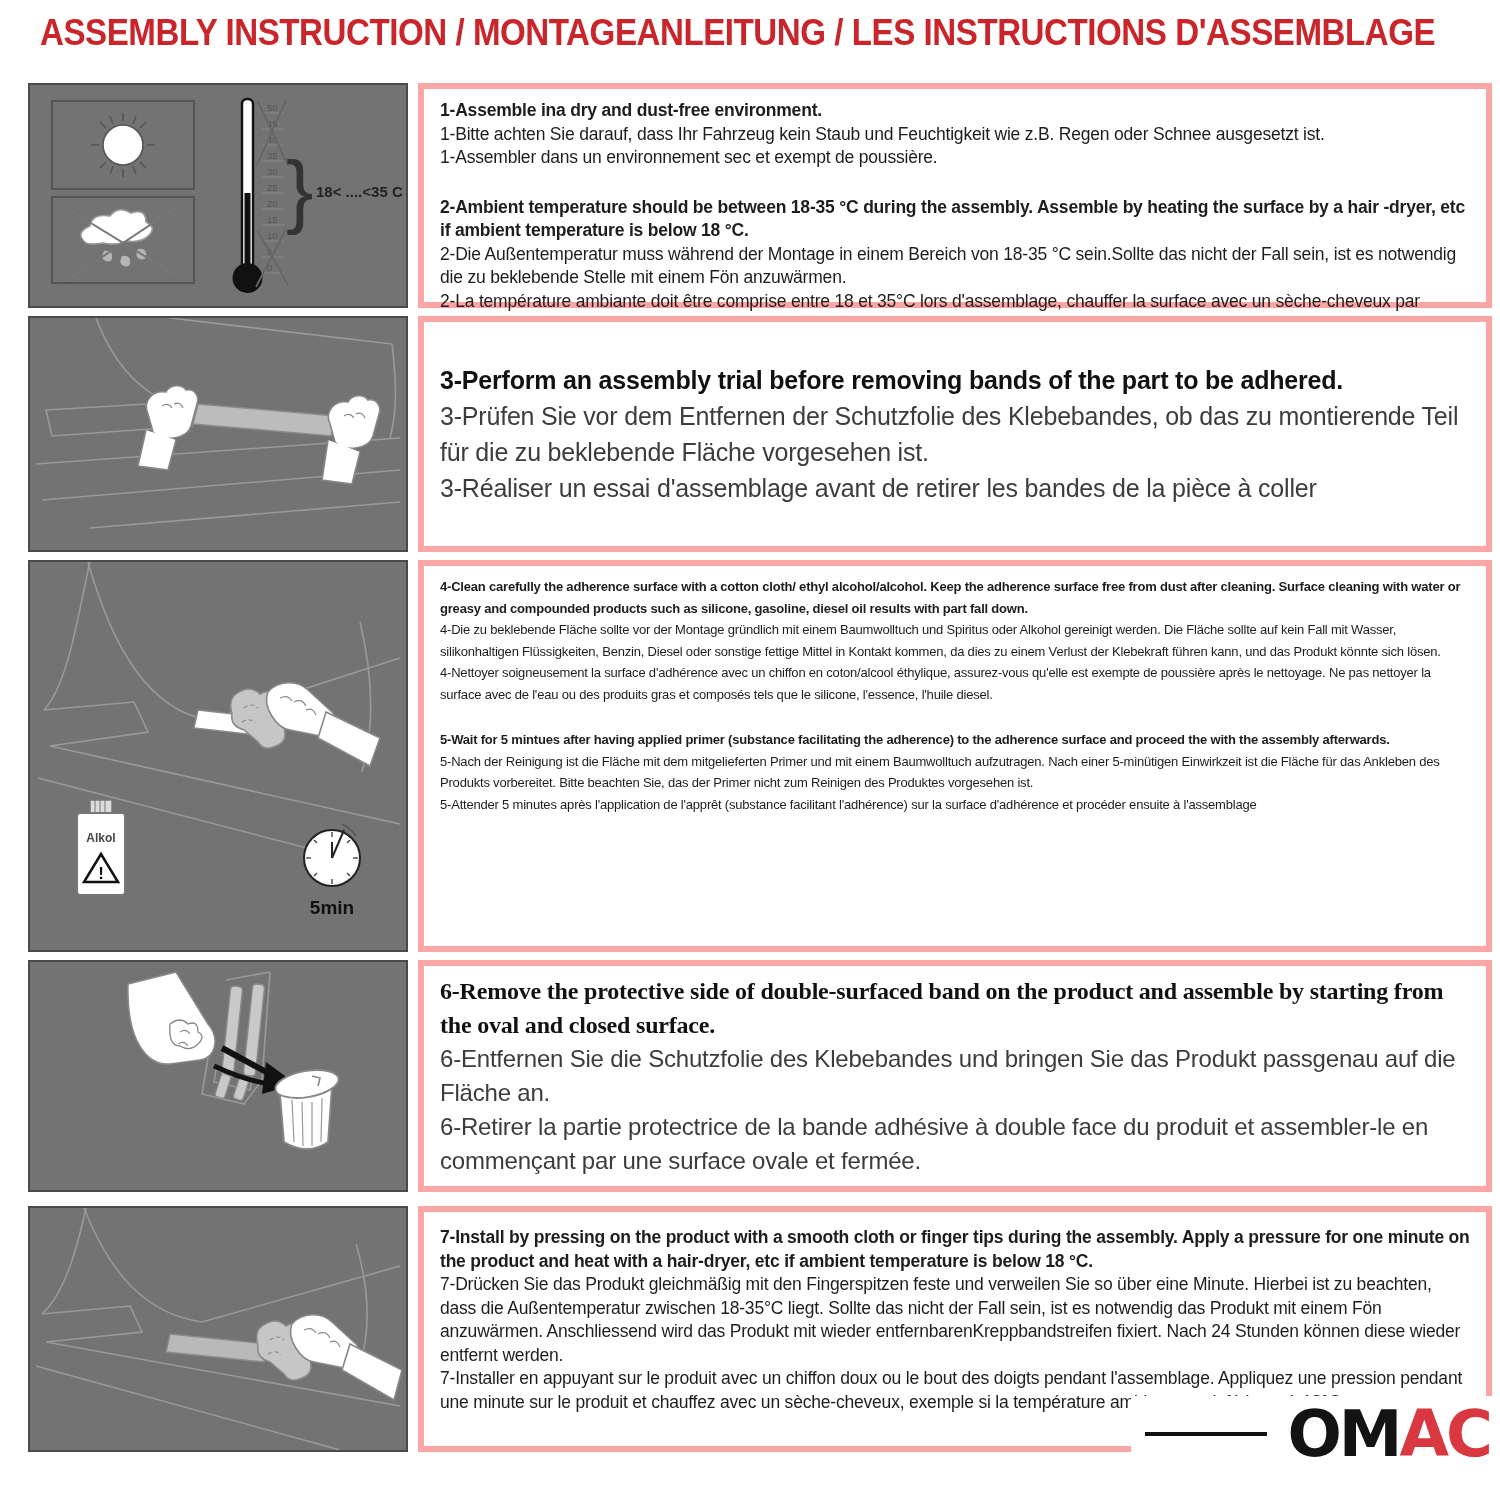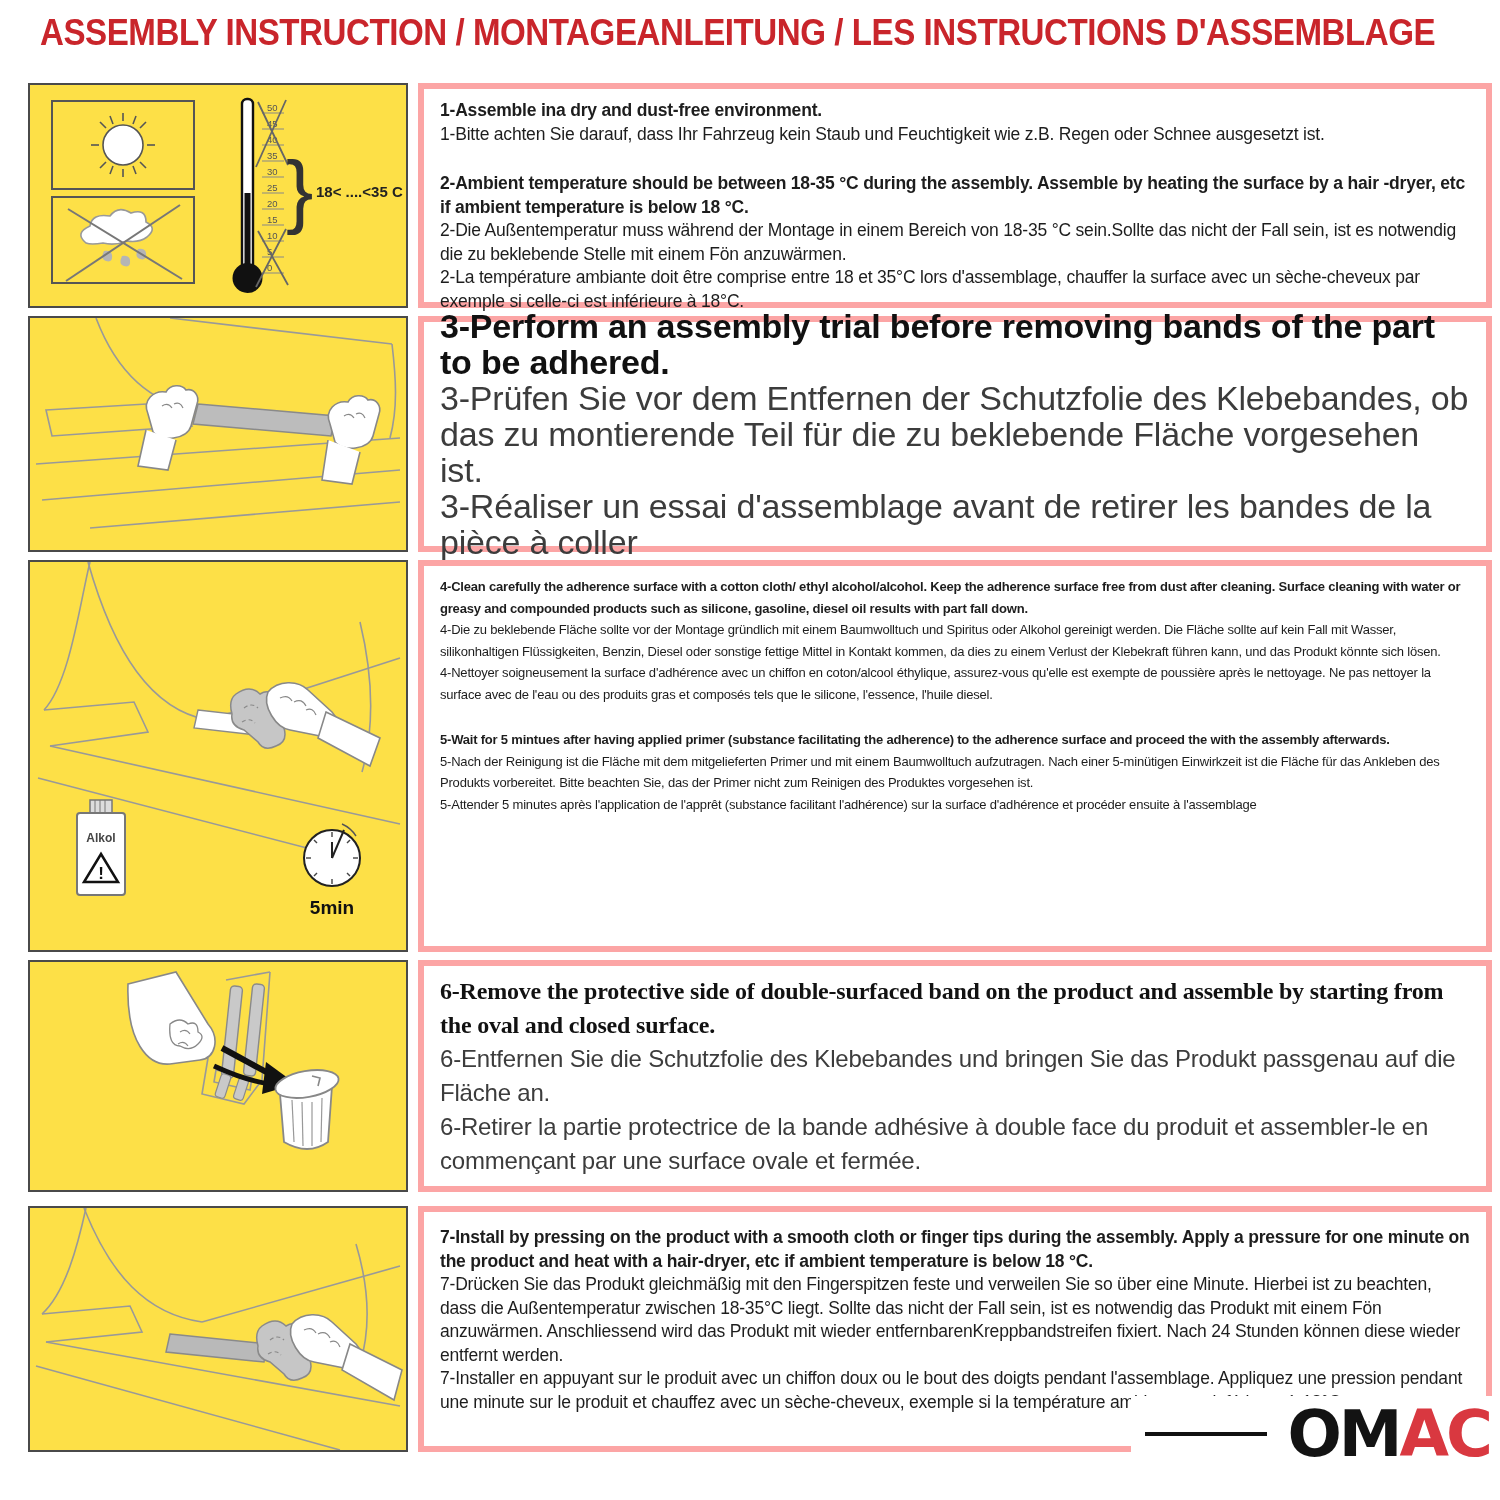--- a/index.html
+++ b/index.html
@@ -7,33 +7,33 @@
     position:relative;width:1500px;height:1500px;background:#ffffff;
     font-family:"Liberation Sans",sans-serif;color:#1d1d1d;overflow:hidden;
   }
   .page-title{
     position:absolute;left:40px;top:12px;font-size:36px;font-weight:800;
     color:#c9252b;white-space:nowrap;letter-spacing:-0.5px;
     transform:scaleX(0.92);transform-origin:left center;
   }
   .lbox{
     position:absolute;left:28px;width:380px;border:2px solid #4a4a4a;
-    background:#fde047;box-sizing:border-box;
+    background:#737373;box-sizing:border-box;
   }
   .rbox{
     position:absolute;left:418px;width:1074px;border:6px solid #fca5a5;
     background:#fff;box-sizing:border-box;padding:10px 16px;
     display:flex;flex-direction:column;
   }
   .rbox.center{justify-content:center;}
   .sec p{margin:0;letter-spacing:-0.2px;}
   .sec .en{font-weight:bold;}
   .txt-s{font-size:17.5px;line-height:23.5px;}
   .txt-s3{font-size:13px;line-height:21.5px;}
-  .txt-l{font-size:34px;line-height:36px;color:#3c3c3c;}
+  .txt-l{font-size:25px;line-height:36px;color:#3c3c3c;}
   .txt-l .en{color:#111;}
   .txt-m{font-size:24px;line-height:34px;color:#3c3c3c;}
   .txt-m .en{color:#111;font-family:Liberation Serif, serif;}
   .gap1{margin-top:26px;}
   .gap3{margin-top:24px;}
   .logo{
     position:absolute;right:6px;top:1396px;display:flex;align-items:center;
     background:#fff;padding:6px 4px 6px 14px;z-index:6;
   }
   .logo-line{display:inline-block;width:122px;height:4px;background:#111;margin-right:20px;}
@@ -124,20 +124,21 @@
         <text x="256" y="133" font-size="82" fill="#333">}</text>
       </g>
       <text x="286" y="112" font-size="15" font-weight="bold" fill="#222">18&lt; ....&lt;35 C</text>
     </svg>
   </div>
 
   <div class="rbox txt-s" style="top:83px;height:225px;">
     <div class="sec">
       <p class="en">1-Assemble ina dry and dust-free environment.</p>
       <p class="de">1-Bitte achten Sie darauf, dass Ihr Fahrzeug kein Staub und Feuchtigkeit wie z.B. Regen oder Schnee ausgesetzt ist.</p>
+      <p class="fr">1-Assembler dans un environnement sec et exempt de poussière.</p>
     </div>
     <div class="sec gap1">
       <p class="en">2-Ambient temperature should be between 18-35 °C  during the assembly. Assemble by heating the surface by a hair -dryer, etc if ambient temperature is below 18 °C.</p>
       <p class="de">2-Die Außentemperatur muss während der Montage in einem Bereich von 18-35 °C  sein.Sollte das nicht der Fall sein, ist es notwendig die zu beklebende Stelle mit einem Fön anzuwärmen.</p>
       <p class="fr">2-La température ambiante doit être comprise entre 18 et 35°C lors d'assemblage, chauffer la surface avec un sèche-cheveux par exemple si celle-ci est inférieure à 18°C.</p>
     </div>
   </div>
 
   <div class="lbox" style="top:316px;height:236px;">
     <svg width="376" height="232" viewBox="0 0 376 232">

